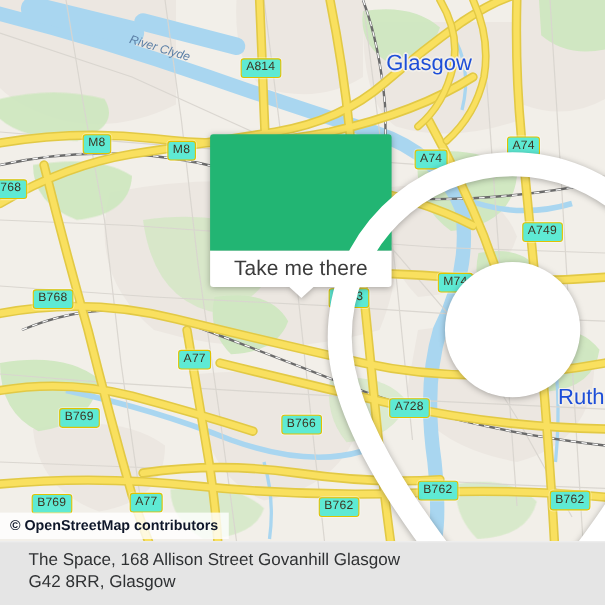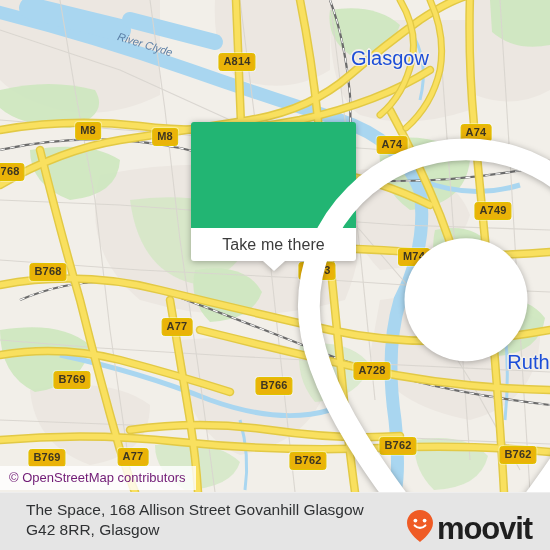--- a/index.html
+++ b/index.html
@@ -14,26 +14,26 @@
   .map{
     position:absolute;left:0;top:0;width:550px;height:492px;
     background:#f2efe9;
     overflow:hidden;
   }
   .map svg{position:absolute;left:0;top:0;width:550px;height:492px;display:block;}
 
   
   .shield{
     position:absolute;
-    background:#eab308;
+    background:#5eead4;
     border:1.4px solid #e0c200;
     border-radius:3px;
     color:#3d3522;
     font-family:"Liberation Sans", sans-serif;
-    font-weight:bold;
+    font-weight:normal;
     font-size:11px;
     line-height:13px;
     padding:1px 4px 2px 4px;
     white-space:nowrap;
     letter-spacing:.2px;
     transform:translate(-50%,-50%);
     box-shadow:0 0 0 1px rgba(255,255,255,.35);
   }
 
   .placelabel{
@@ -66,38 +66,39 @@
     border-radius:3px 3px 0 0;
     display:flex;align-items:center;justify-content:center;
   }
   .callout-bottom{
     height:33px;background:#ffffff;
     border-radius:0 0 3px 3px;
     display:flex;align-items:center;justify-content:center;
     position:relative;
   }
   .callout-bottom .cta{
-    color:#3c3c3c;font-size:16px;letter-spacing:.1px;
+    color:#3c3c3c;font-size:19px;letter-spacing:.1px;
   }
   .callout-tail{
     position:absolute;left:50%;top:100%;
     width:0;height:0;margin-left:-11px;
     border-left:11px solid transparent;
     border-right:11px solid transparent;
     border-top:10px solid #ffffff;
   }
   .pin-svg{display:block;}
 
   
   .attrib{
     position:absolute;left:0;top:466px;
     background:rgba(255,255,255,.80);
-    color:#701a75;font-size:13px;
+    color:#0f172a;font-size:13px;
     padding:4px 10px 5px 9px;
     white-space:nowrap;
+    font-weight:bold;
   }
 
   
   .footer{
     position:absolute;left:0;top:492px;width:550px;height:58px;
     background:#e5e5e5;
     border-top:1px solid #eeeeee;
   }
   .footer .addr{
     position:absolute;left:26px;top:7px;width:380px;
@@ -275,26 +276,15 @@
     </div>
 
     <div class="attrib">© OpenStreetMap contributors</div>
   </div>
 
   <div class="footer">
     <div class="addr">
       <div>The Space, 168 Allison Street Govanhill Glasgow</div>
       <div>G42 8RR, Glasgow</div>
     </div>
-    <div class="brand">
-      <span>
-        <svg width="30" height="34" viewBox="0 0 30 34">
-          <path d="M15 1 C7.8 1 2 6.8 2 14 C2 22.5 12 30.5 15 33 C18 30.5 28 22.5 28 14 C28 6.8 22.2 1 15 1 Z" fill="#ef5b25"></path>
-          <circle cx="10.4" cy="11.6" r="1.9" fill="#ffffff"></circle>
-          <circle cx="19.6" cy="11.6" r="1.9" fill="#ffffff"></circle>
-          <path d="M9.6 16.4 Q15 21.4 20.4 16.4" fill="none" stroke="#ffffff" stroke-width="2" stroke-linecap="round"></path>
-        </svg>
-      </span>
-      <span class="word">moovit</span>
-    </div>
   </div>
 
 </div>
 
 </body></html>

